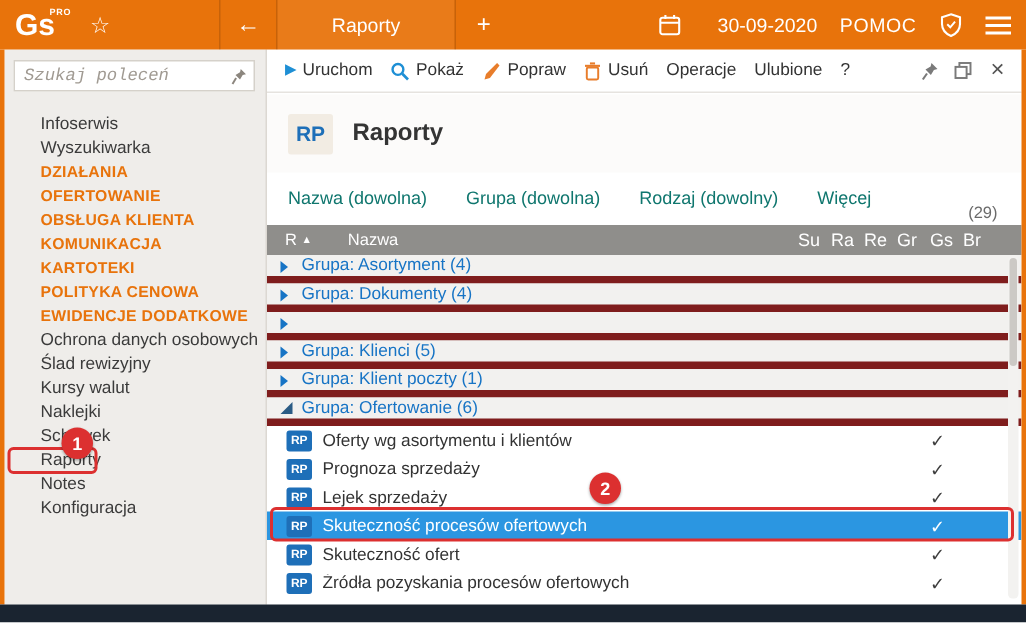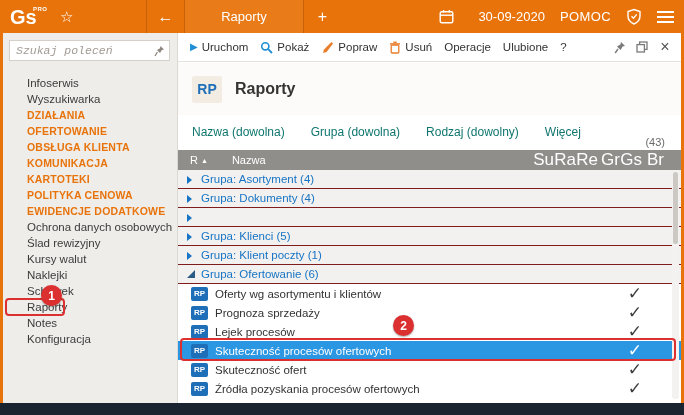--- a/index.html
+++ b/index.html
@@ -51,25 +51,25 @@
 
   .filter-row{position:absolute;top:92px;left:14px;height:16px;display:flex;gap:26px}
   .filter-item{font-size:12px;color:#0f766e;cursor:pointer;white-space:nowrap}
   .count{position:absolute;top:103px;right:16px;font-size:11px;color:#6B6B6B}
 
   .grid-header{position:absolute;top:117px;left:0;right:0;height:20px;background:#8F8E8B;color:#fff;font-size:11px;display:flex;align-items:center}
   .gh-r{margin-left:12px;cursor:pointer}
   .gh-sort{font-size:7px;margin-left:3px;line-height:1}
   .gh-name{margin-left:24px;cursor:pointer}
   .cols,.row-cols{position:absolute;left:354px;top:0;height:100%;width:132px;display:flex;align-items:center}
-  .col-cell{width:22px;text-align:right;font-size:17px}
+  .col-cell{width:22px;text-align:left;font-size:12px}
 
   .rows{position:absolute;top:137px;left:0;right:0;bottom:0;background:#fff;overflow:hidden}
   .row{height:19px;display:flex;align-items:center;font-size:11.5px;position:relative}
-  .group-row{background:#F2F1EF;color:#1774C5;border-bottom:1px solid #7f1d1d;cursor:pointer}
+  .group-row{background:#F2F1EF;color:#1774C5;border-bottom:5px solid #7f1d1d;cursor:pointer}
   .tree-toggle{width:10px;height:9px;margin-left:8px;position:relative;flex:none}
   .tree-toggle::before{content:"";position:absolute;left:1px;top:0;width:0;height:0}
   .tree-toggle.collapsed::before{border-top:4px solid transparent;border-bottom:4px solid transparent;border-left:5px solid #1774C5;top:1px}
   .tree-toggle.expanded::before{border-left:8px solid transparent;border-bottom:8px solid #2B5C85}
   .group-label{margin-left:5px;white-space:nowrap}
   .report-row{color:#333;cursor:pointer}
   .rp-badge{width:17px;height:14px;margin-left:13px;background:#1E6FB8;color:#fff;font-size:8px;font-weight:700;border-radius:2px;display:flex;align-items:center;justify-content:center;flex:none}
   .row-name{margin-left:7px;flex:1;white-space:nowrap;overflow:hidden}
   .report-row .col-cell{color:#3D3D3D}
   .report-row.selected{background:#2B96E1;color:#fff}
@@ -252,21 +252,21 @@
     <div class="module-badge">RP</div>
     <div class="page-title">Raporty</div>
   </div>
 
   <div class="filter-row">
       <span class="filter-item">Nazwa (dowolna)</span>
       <span class="filter-item">Grupa (dowolna)</span>
       <span class="filter-item">Rodzaj (dowolny)</span>
       <span class="filter-item">Więcej</span>
     </div>
-  <div class="count">(43)</div>
+  <div class="count">(29)</div>
 
   <div class="grid-header">
     <span class="gh-r">R</span>
     <span class="gh-sort">▲</span>
     <span class="gh-name">Nazwa</span>
     <div class="cols">
         <span class="col-cell">Su</span>
         <span class="col-cell">Ra</span>
         <span class="col-cell">Re</span>
         <span class="col-cell">Gr</span>
@@ -318,21 +318,21 @@
           <span class="col-cell"></span>
           <span class="col-cell"></span>
           <span class="col-cell"></span>
           <span class="col-cell"></span>
           <span class="col-cell">✓</span>
           <span class="col-cell"></span>
         </div>
   </div>
       <div class="row report-row">
     <span class="rp-badge">RP</span>
-    <span class="row-name">Lejek procesów</span>
+    <span class="row-name">Lejek sprzedaży</span>
     <div class="row-cols">
           <span class="col-cell"></span>
           <span class="col-cell"></span>
           <span class="col-cell"></span>
           <span class="col-cell"></span>
           <span class="col-cell">✓</span>
           <span class="col-cell"></span>
         </div>
   </div>
       <div class="row report-row selected">

